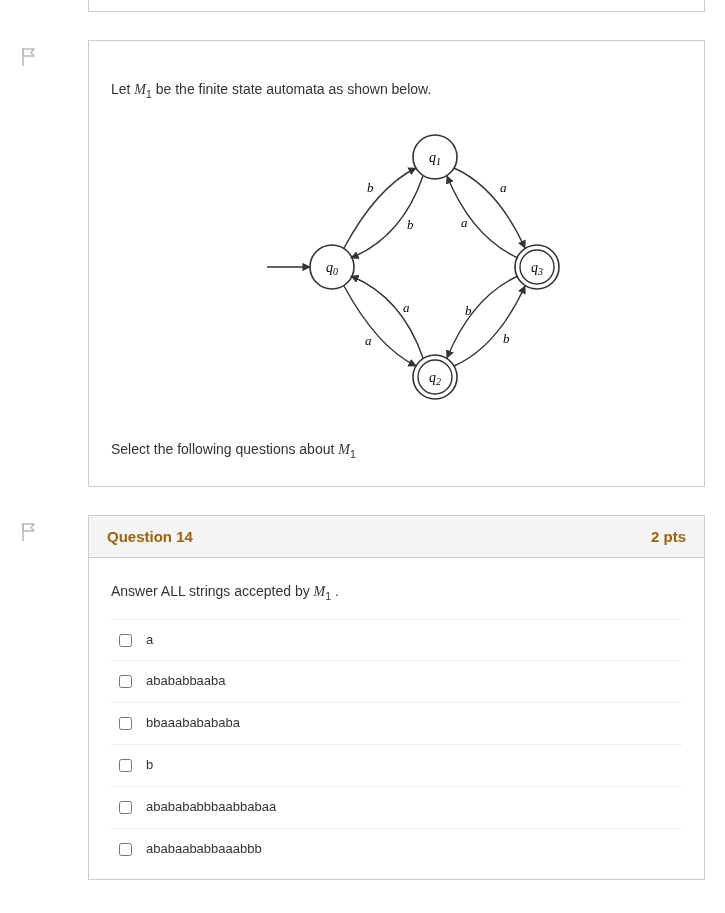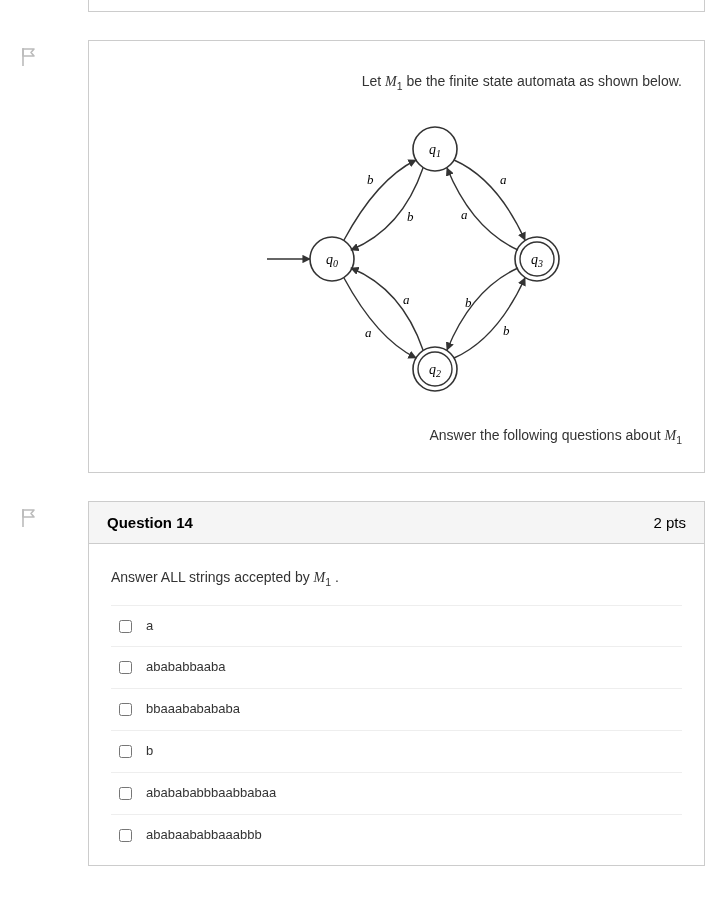--- a/index.html
+++ b/index.html
@@ -40,36 +40,36 @@
   }
   .panel {
     border: 1px solid #ccc;
     background: #fff;
   }
   .panel-inner {
     padding: 22px 22px 24px 22px;
     line-height: 1.5;
     color: #333;
   }
-  .panel-inner p { margin: 8px 0 14px 0; text-align: right; }
+  .panel-inner p { margin: 16px 0 14px 0; }
   .diagram {
     width: 100%;
     text-align: center;
     margin: 6px 0 10px 0;
   }
   .q-header {
     background: #f5f5f5;
     border-bottom: 1px solid #ccc;
     padding: 12px 18px;
     display: flex;
     justify-content: space-between;
     align-items: center;
     font-size: 15px;
     font-weight: 600;
-    color: #000000;
+    color: #a16207;
   }
   .q-body {
     padding: 22px 22px 10px 22px;
     line-height: 1.6;
   }
   .q-body p { margin: 0 0 10px 0; }
   .choices {
     margin-top: 14px;
   }
   .choice-row {
@@ -151,41 +151,41 @@
               <text x="254" y="110" font-size="13" font-style="italic" font-family="Georgia,serif">a</text>
 
               <path d="M 247 249 Q 290 230 318 169" fill="none" stroke="#333" stroke-width="1.4" marker-end="url(#arr)"></path>
               <text x="258" y="198" font-size="13" font-style="italic" font-family="Georgia,serif">b</text>
               <path d="M 311 159 Q 265 180 240 241" fill="none" stroke="#333" stroke-width="1.4" marker-end="url(#arr)"></path>
               <text x="296" y="226" font-size="13" font-style="italic" font-family="Georgia,serif">b</text>
             </svg>
           </div>
 
           <p style="margin-bottom:0;">
-            <span>Answer the following questions about </span><span class="mi">M</span><span class="sub">1</span>
+            <span>Select the following questions about </span><span class="mi">M</span><span class="sub">1</span>
           </p>
         </div>
       </div>
     </div>
   </div>
 
   <div class="block-wrap">
     <div class="flag-col">
       <span class="flag-icon">
         <svg width="18" height="22" viewBox="0 0 18 22">
           <path d="M3 2 L3 20" stroke="#bbb" stroke-width="1.6" fill="none"></path>
           <path d="M3 3 L14 3 L11 6.5 L14 10 L3 10 Z" fill="none" stroke="#bbb" stroke-width="1.6" stroke-linejoin="round"></path>
         </svg>
       </span>
     </div>
     <div class="content-col">
       <div class="panel">
         <div class="q-header">
           <span>Question 14</span>
-          <span style="font-weight:400;">2 pts</span>
+          <span style="font-weight:700;">2 pts</span>
         </div>
         <div class="q-body">
           <p>
             <span>Answer ALL strings accepted by </span><span class="mi">M</span><span class="sub">1</span><span> .</span>
           </p>
 
           <div class="choices">
             <label class="choice-row">
               <input type="checkbox" style="">
               <span>a</span>

